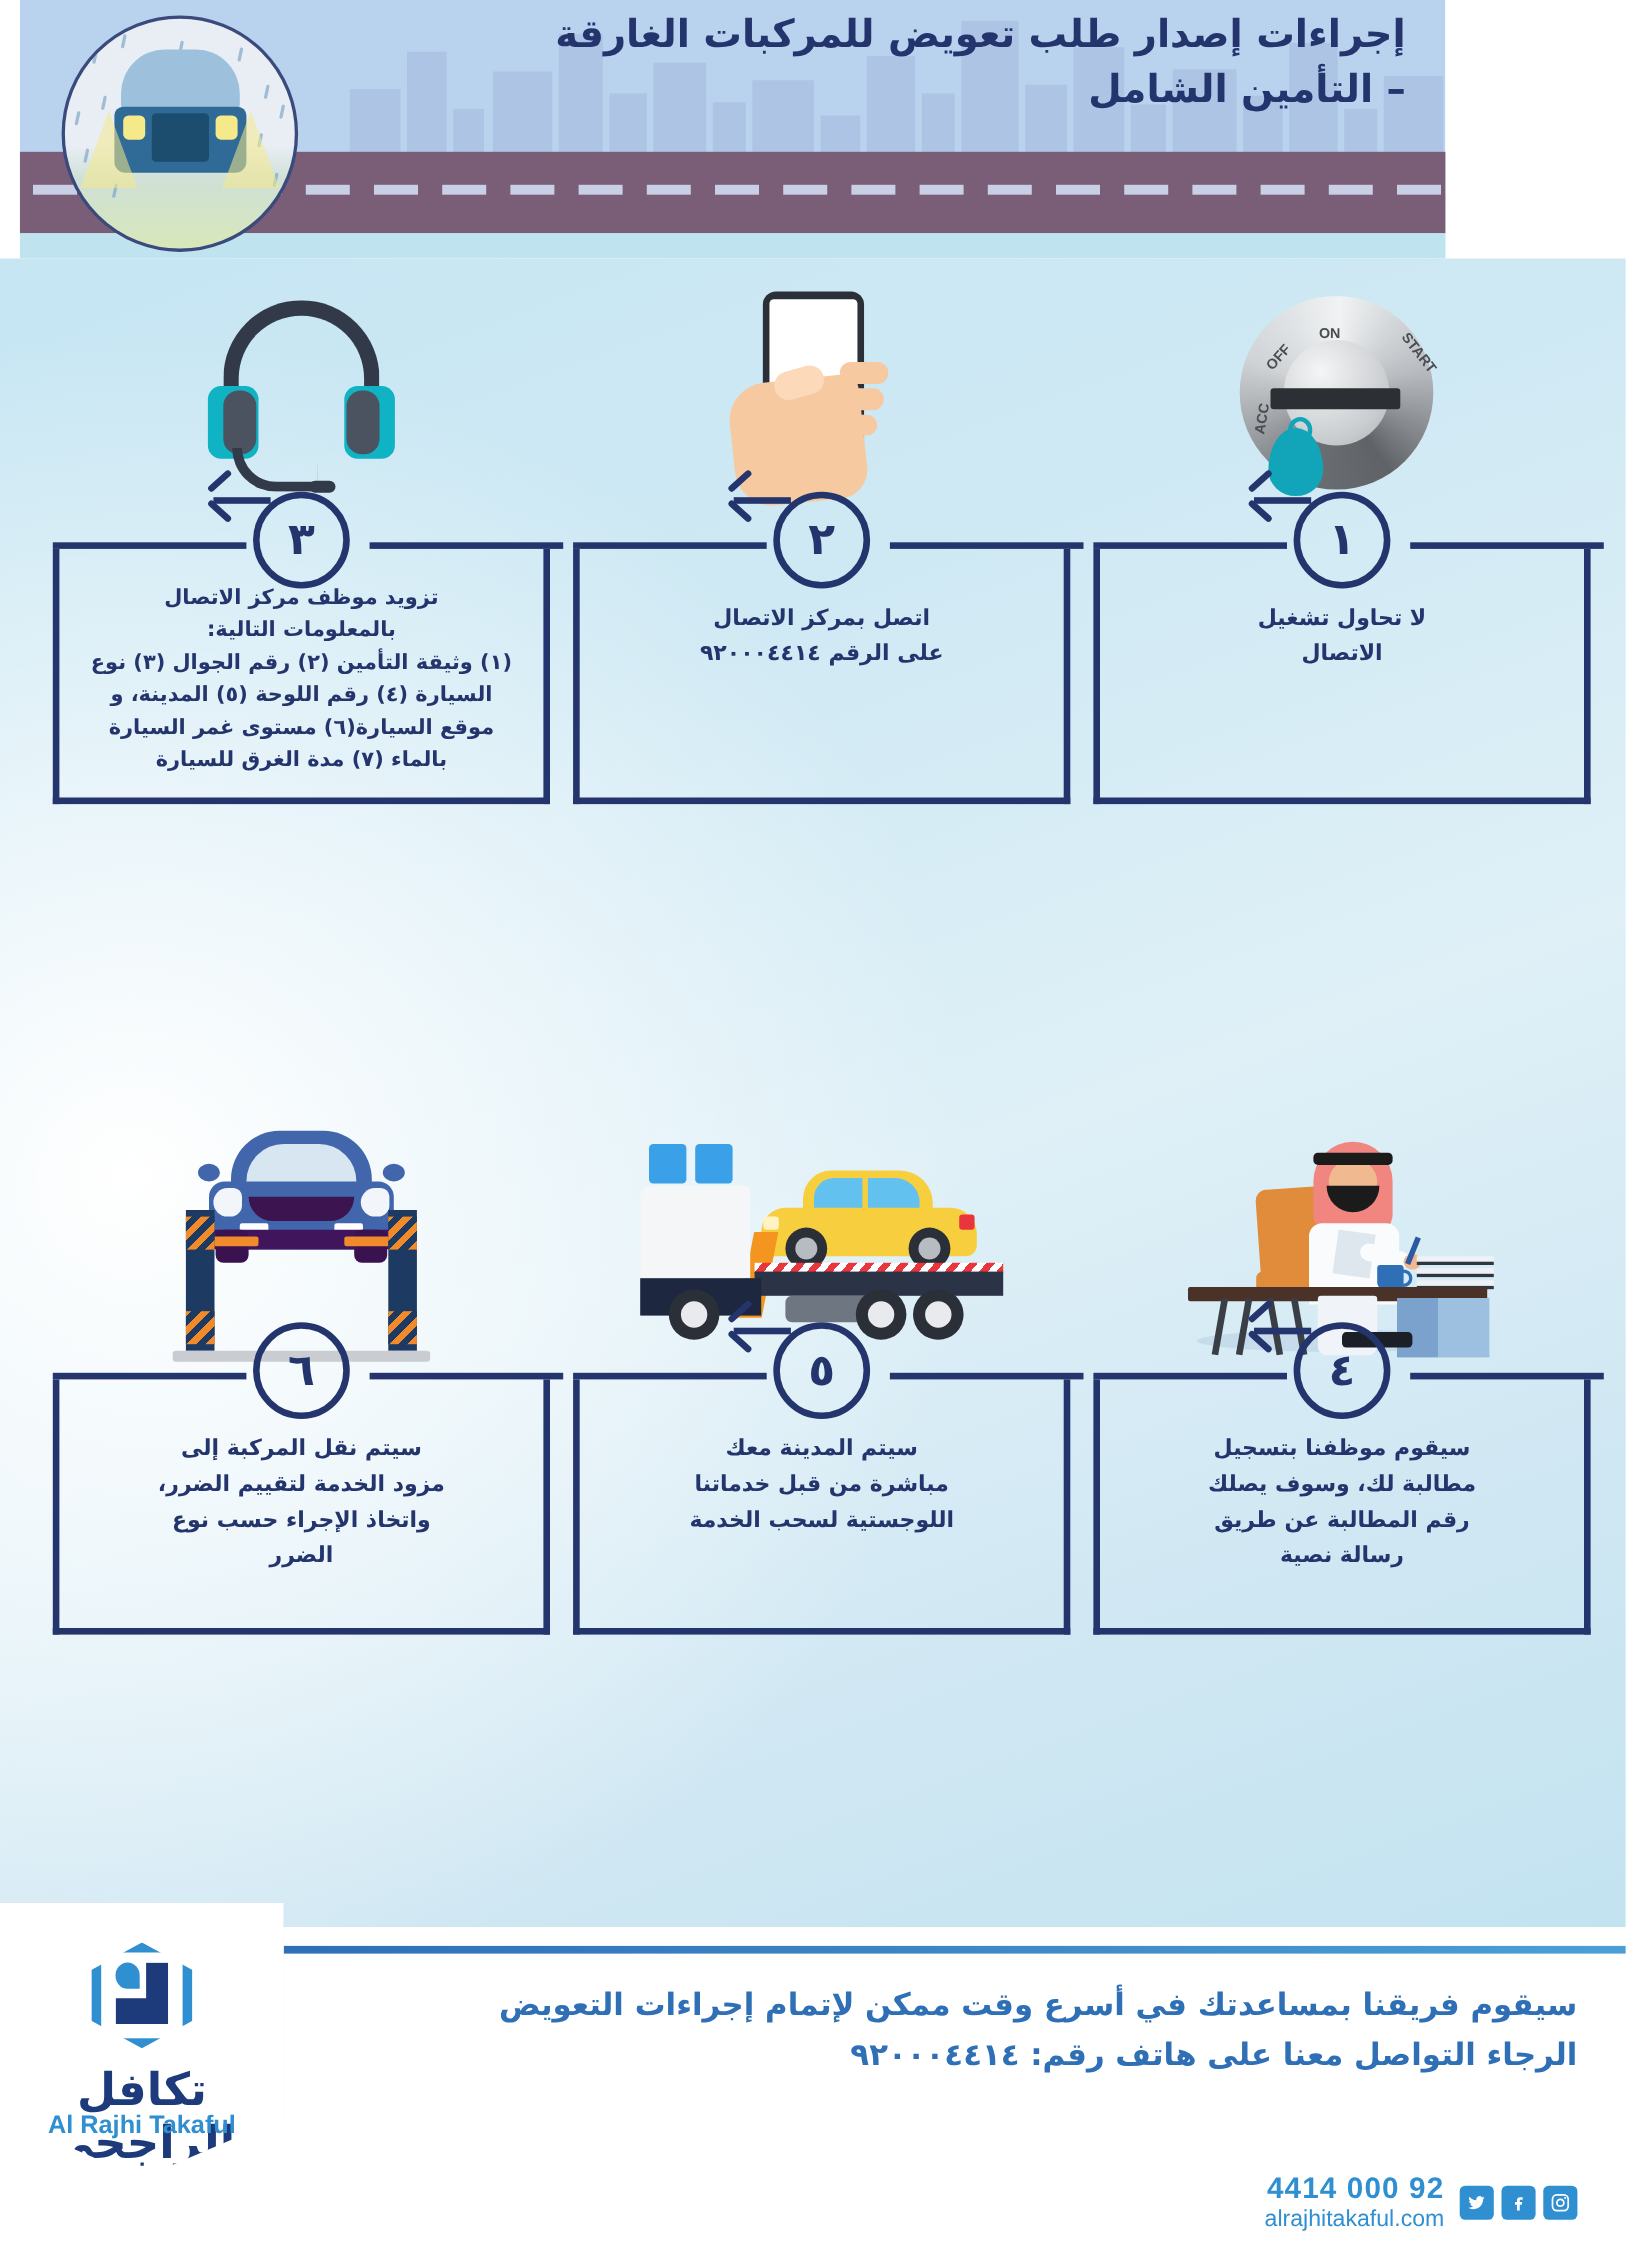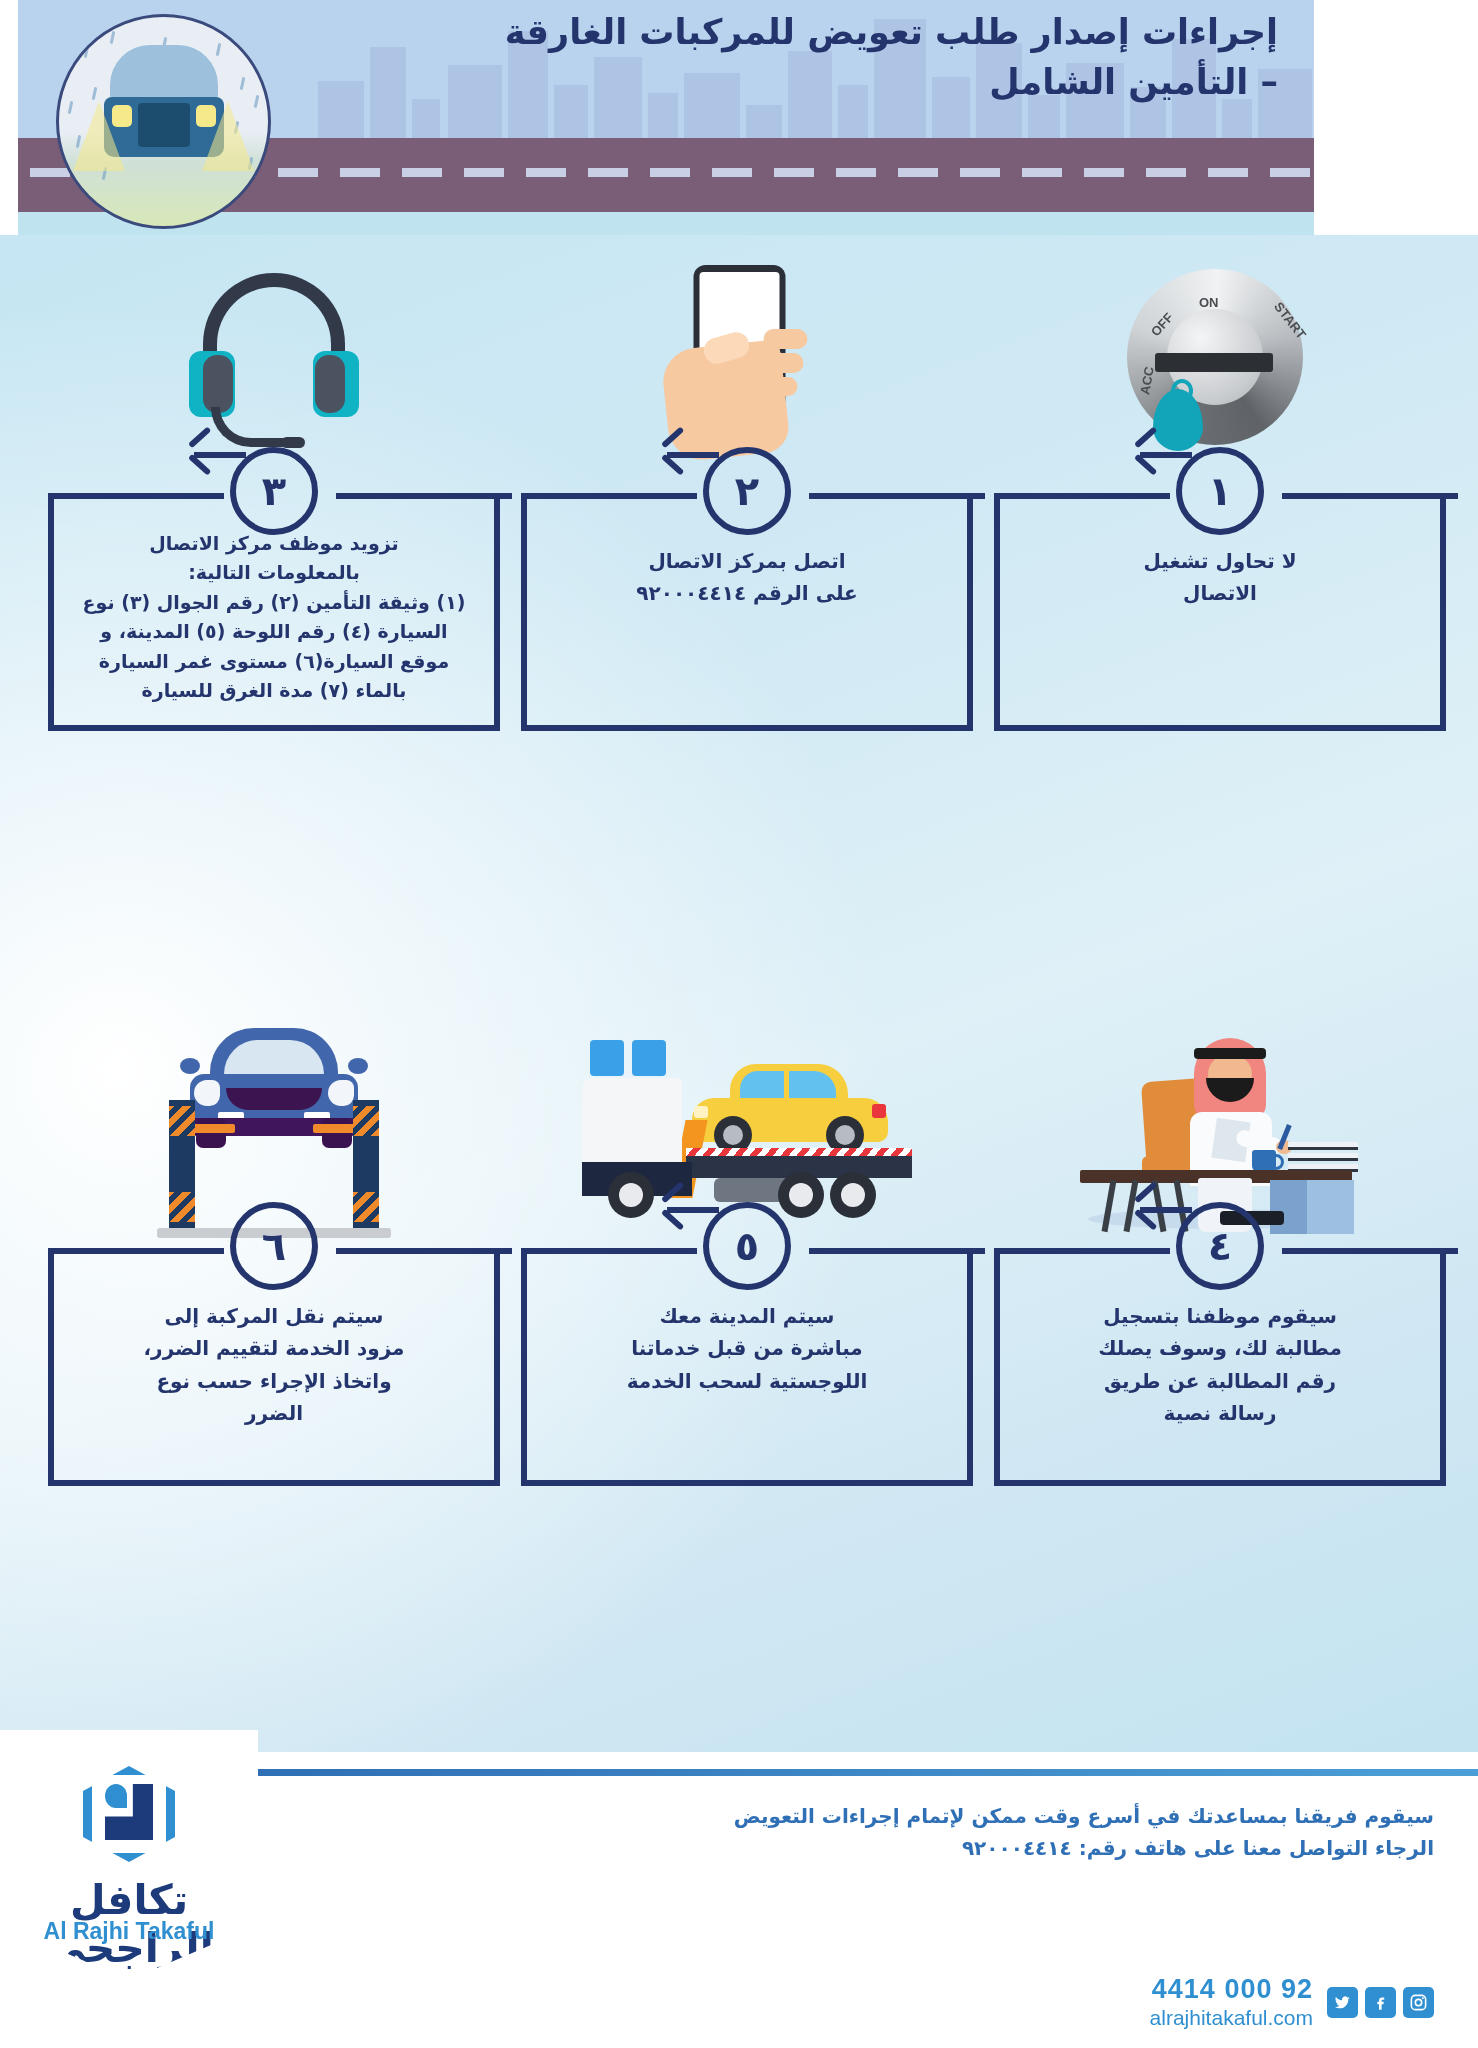--- a/index.html
+++ b/index.html
@@ -234,21 +234,21 @@
   .lm-inner { position:absolute; left:22px; top:18px; width:48px; height:56px; background:#1d3a7a;
     clip-path:polygon(100% 0,100% 100%,0 100%,0 58%,58% 58%,58% 0); }
   .lm-dot { position:absolute; left:22px; top:18px; width:22px; height:24px; background:#2f8fd0; border-radius:50% 50% 0 50%; }
   .logo-ar { position:absolute; left:0; top:146px; width:258px; text-align:center;
     color:#1d3a7a; font-size:41px; font-weight:bold; }
   .logo-en { position:absolute; left:0; top:188px; width:258px; text-align:center;
     color:#2f8fd0; font-size:23px; font-weight:bold; font-family:"Liberation Sans", sans-serif; }
 
   .footer-msg {
     position:absolute; right:44px; top:48px; width:1110px; text-align:right;
-    color:#2f6fb5; font-weight:bold; font-size:20px; line-height:1.62;
+    color:#2f6fb5; font-weight:bold; font-size:28px; line-height:1.62;
   }
   .footer-msg span { display:block; }
 
   .contact { position:absolute; right:44px; top:222px; display:flex; align-items:center; gap:14px; flex-direction:row-reverse; }
   .contact-txt { text-align:right; color:#2f8fd0; font-family:"Liberation Sans", sans-serif; }
   .contact-phone { font-size:27px; font-weight:bold; letter-spacing:1px; line-height:1.15; }
   .contact-url { font-size:21px; line-height:1.2; }
   .socials { display:flex; gap:7px; align-items:center; }
   .soc { width:31px; height:31px; background:#2f8fd0; border-radius:5px; position:relative;
     display:flex; align-items:center; justify-content:center; color:#fff; font-size:18px; font-weight:bold;

